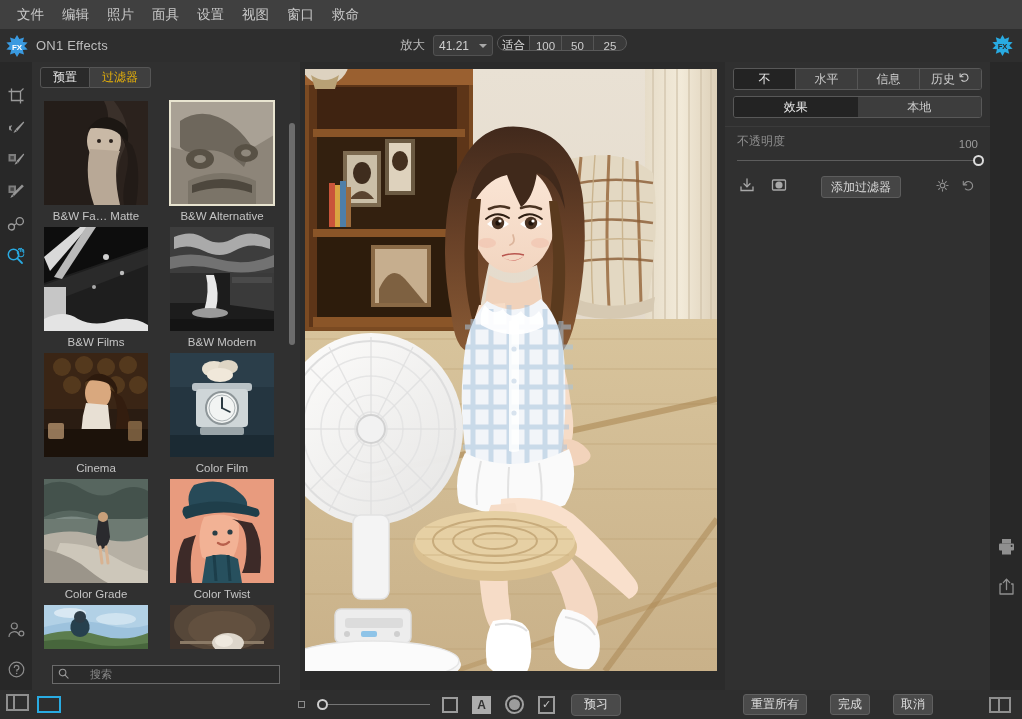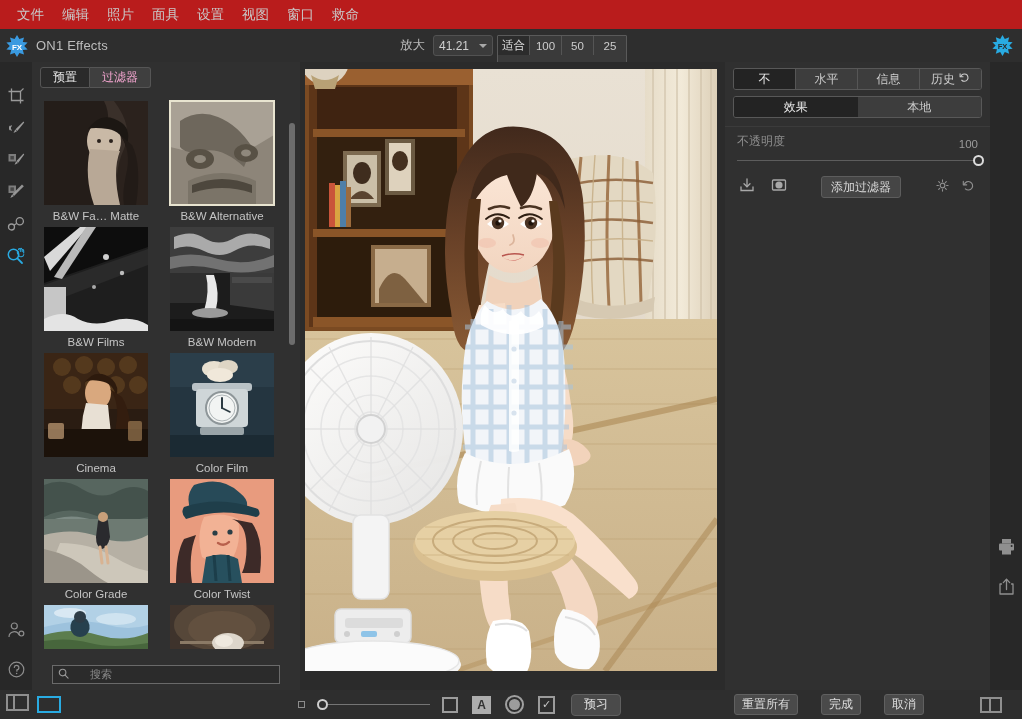--- a/index.html
+++ b/index.html
@@ -9,21 +9,21 @@
     font-family: "Liberation Sans", "DejaVu Sans", sans-serif;
     overflow: hidden;
     color: #c8c8c8;
     -webkit-font-smoothing: antialiased;
   }
   .app { position: relative; width: 1022px; height: 719px; background: #2b2b2b; }
 
   
   .menubar {
     position: absolute; top: 0; left: 0; width: 1022px; height: 29px;
-    background: #b91c1c; display: flex; align-items: center; padding-left: 8px;
+    background: #404040; display: flex; align-items: center; padding-left: 8px;
   }
   .menu-item {
     font-size: 13.5px; color: #c9c9c9; padding: 3px 9px; cursor: default;
     white-space: nowrap; line-height: 1;
   }
 
   
   .titlebar {
     position: absolute; top: 29px; left: 0; width: 1022px; height: 33px;
     background: #2e2e2e; display: flex; align-items: center;
@@ -35,22 +35,22 @@
   .zoom-label { font-size: 12.5px; color: #b9b9b9; }
   .zoom-select {
     height: 21px; min-width: 60px; background: #3b3b3b; border: 1px solid #525252;
     border-radius: 3px; display: flex; align-items: center; justify-content: space-between;
     padding: 0 5px; font-size: 12px; color: #d0d0d0; gap: 6px; cursor: pointer;
   }
   .chev { width: 0; height: 0; border-left: 4px solid transparent; border-right: 4px solid transparent;
           border-top: 4px solid #a8a8a8; }
 
   .zoom-steps {
-    position: absolute; left: 497px; top: 6px; height: 33px; display: flex;
-    border: 1px solid #5a5a5a; border-radius: 1px; overflow: hidden; background: #3a3a3a;
+    position: absolute; left: 497px; top: 6px; height: 16px; display: flex;
+    border: 1px solid #5a5a5a; border-radius: 8px; overflow: hidden; background: #3a3a3a;
   }
   .zoom-step {
     width: 32px; height: 19px; display: flex; align-items: center; justify-content: center;
     font-size: 11.5px; color: #cdcdcd; border-right: 1px solid #555; cursor: pointer;
   }
   .zoom-step:last-child { border-right: none; }
   .zoom-step.active { background: #2c2c2c; color: #e4e4e4; }
 
   .fx-badge-right { position: absolute; right: 9px; top: 6px; width: 21px; height: 21px; }
 
@@ -66,21 +66,21 @@
 
   
   .presets {
     position: absolute; left: 32px; top: 62px; width: 268px; height: 628px; background: #303030;
   }
   .preset-tabs {
     height: 27px; display: flex; align-items: center; padding: 4px 6px 0 8px;
   }
   .ptab {
     height: 21px; padding: 0 12px; display: flex; align-items: center; justify-content: center;
-    font-size: 12px; color: #f9a8d4; background: #3f3f3f; border: 1px solid #555;
+    font-size: 12px; color: #eab308; background: #3f3f3f; border: 1px solid #555;
     cursor: pointer;
   }
   .ptab:first-child { border-radius: 3px 0 0 3px; }
   .ptab:last-child { border-radius: 0 3px 3px 0; border-left: none; }
   .ptab.active { background: #2a2a2a; color: #e8e8e8; }
 
   .preset-grid {
     position: absolute; top: 33px; left: 0; width: 268px; height: 607px;
     overflow: hidden;
   }
@@ -197,21 +197,21 @@
   .tool-circle-box { width: 19px; height: 19px; border: 2px solid #a0a0a0; border-radius: 50%;
     display: flex; align-items: center; justify-content: center; }
   .tool-circle-in { width: 11px; height: 11px; border-radius: 50%; background: #9c9c9c; }
   .tool-check { width: 17px; height: 18px; border: 2px solid #9c9c9c; display:flex; align-items:center; justify-content:center;
     font-size: 11px; color: #c9c9c9; }
   .preview-btn {
     height: 22px; padding: 0 12px; background: #4a4a4a; border: 1px solid #5f5f5f;
     border-radius: 4px; font-size: 12px; color: #e0e0e0; display: flex; align-items: center;
     justify-content: center; cursor: pointer;
   }
-  .bb-right { position: absolute; right: 20px; display: flex; align-items: center; gap: 23px; }
+  .bb-right { position: absolute; right: 11px; display: flex; align-items: center; gap: 23px; }
   .bb-btn {
     height: 21px; padding: 0 7px; background: #4a4a4a; border: 1px solid #606060;
     border-radius: 3px; font-size: 12px; color: #dedede; display: flex; align-items: center;
     justify-content: center; cursor: pointer; white-space: nowrap;
   }
   .split-ico { width: 22px; height: 16px; border: 2px solid #8f8f8f; display: flex; }
   .split-ico i { display: block; width: 50%; border-right: 2px solid #8f8f8f; }
   .split-ico i:last-child { border-right: none; }
 </style>
 </head>

